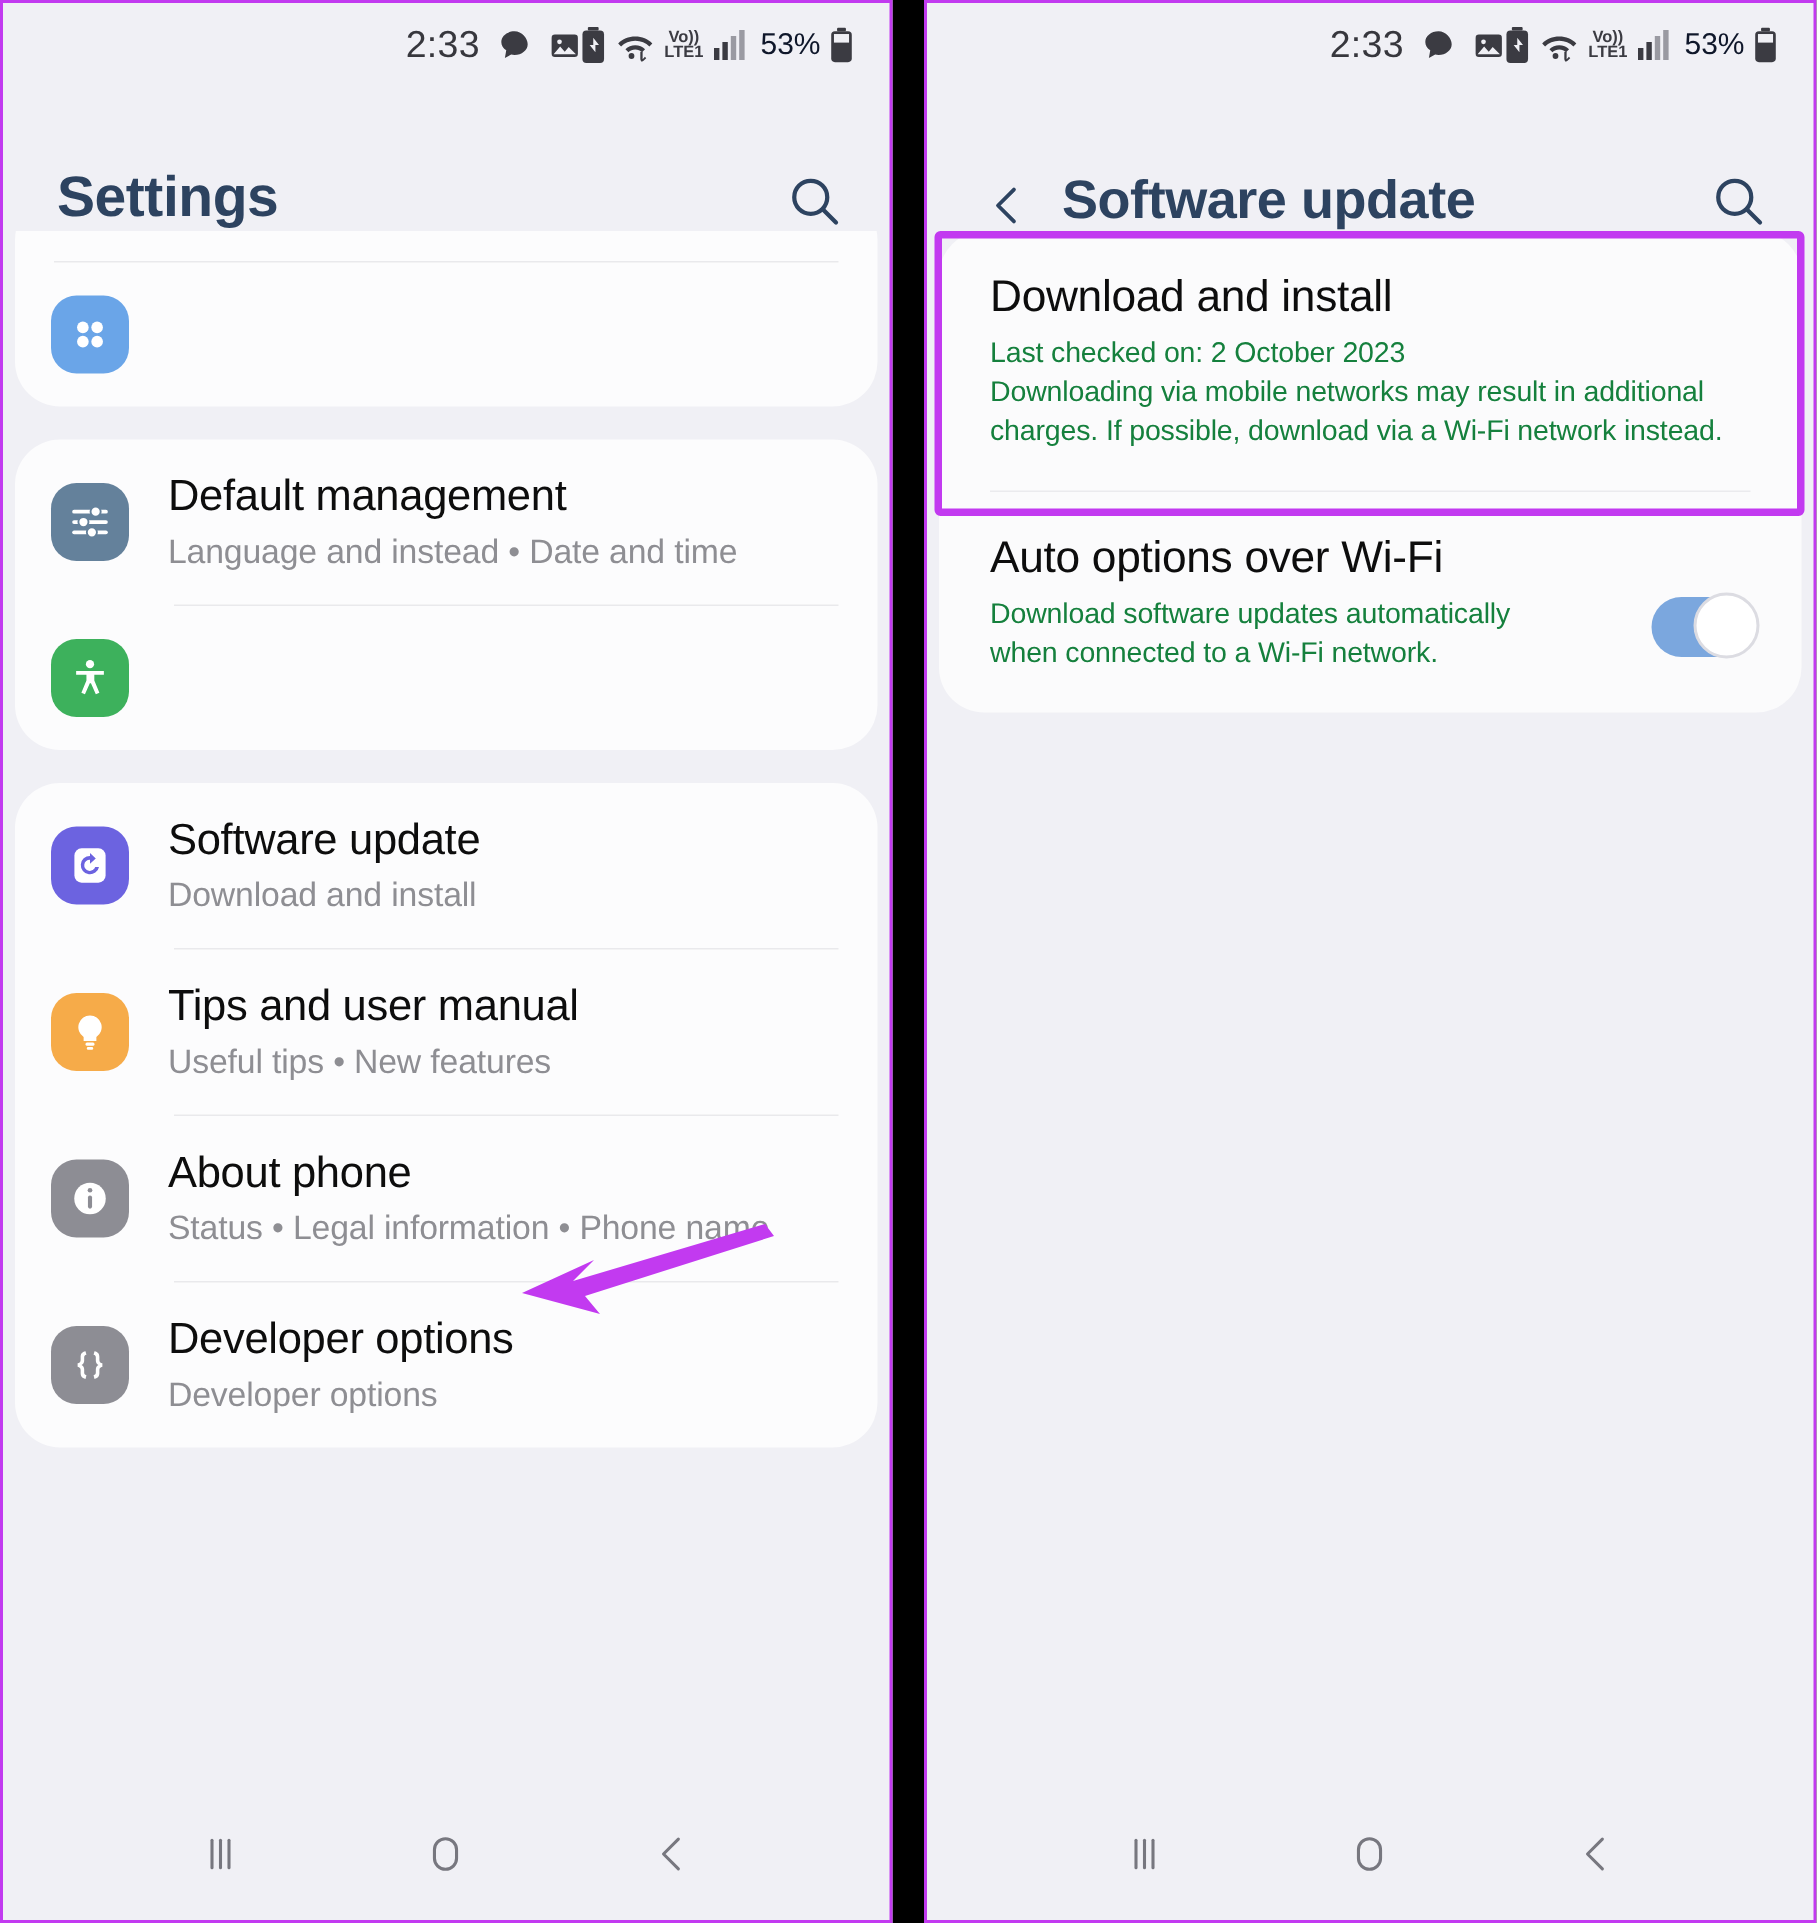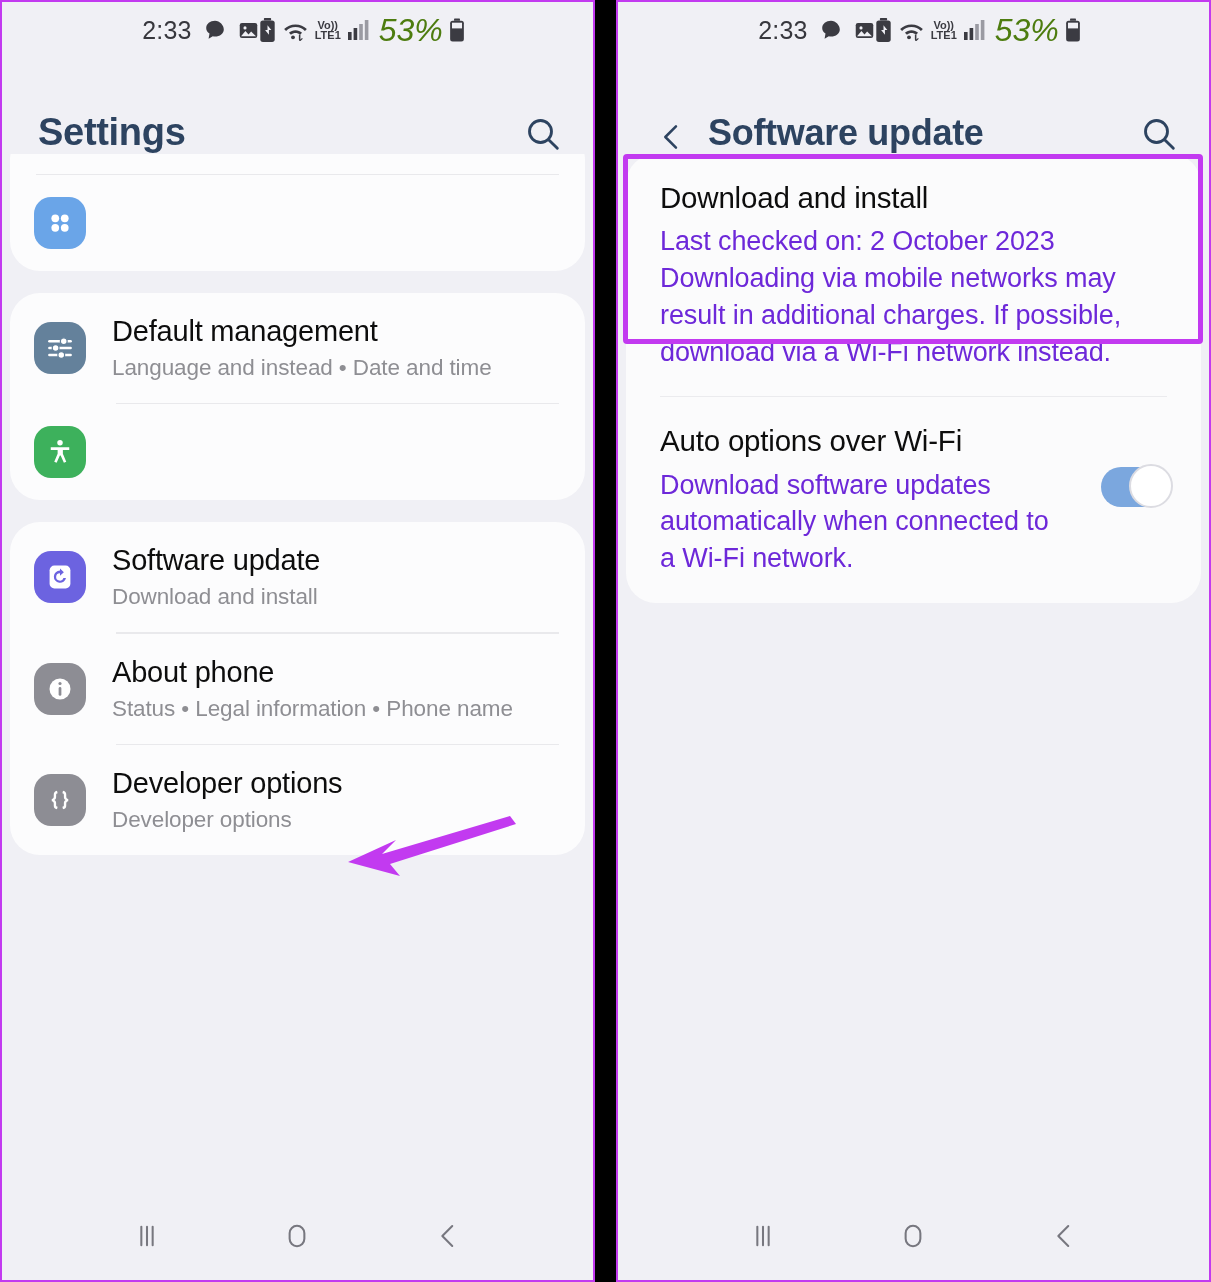--- a/index.html
+++ b/index.html
@@ -30,29 +30,29 @@
   .phone-left  { width: 595px; }
   .gap         { width: 21px; background: #000; }
   .phone-right { width: 595px; }
 
   
   .statusbar {
     height: 56px;
     flex: 0 0 56px;
     display: flex;
     align-items: center;
-    justify-content: center;
+    justify-content: flex-end;
     padding: 0 24px 0 36px;
     box-sizing: border-box;
     color: #3b3b42;
   }
   .sb-left { display: flex; align-items: center; gap: 12px; }
   .sb-time { font-size: 25px; font-weight: 400; letter-spacing: .2px; color: #37373d; }
   .sb-right { display: flex; align-items: center; gap: 6px; }
-  .sb-pct { font-size: 32px; color: #4d7c0f; margin-left: 4px; font-style: italic; }
+  .sb-pct { font-size: 20px; color: #0f172a; margin-left: 4px; }
   .ic { display: inline-flex; align-items: center; }
 
   
   .header {
     flex: 0 0 96px;
     display: flex;
     align-items: flex-end;
     padding: 0 30px 0 36px;
     box-sizing: border-box;
   }
@@ -153,22 +153,22 @@
     align-items: flex-start;
   }
   .r-block .btexts { flex: 1 1 auto; }
   .r-head {
     font-size: 29.5px;
     color: #0d0d0d;
     letter-spacing: -0.2px;
     line-height: 1.2;
   }
   .r-desc {
-    font-size: 27px;
-    color: #6d28d9;
+    font-size: 19px;
+    color: #15803d;
     line-height: 1.36;
     margin-top: 8px;
     letter-spacing: -0.1px;
   }
   .r-divider {
     height: 1px;
     background: #ebebee;
     margin: 0 34px;
   }
   .highlight-box {
@@ -348,20 +348,35 @@
                 <path d="M12 7.2a4.6 4.6 0 1 0 4.5 5.5h-1.9A2.8 2.8 0 1 1 12 9.1v2l2.9-2.6L12 5.7z" fill="#6c63e0"></path>
               </svg>
             </div>
           </div>
           <div class="texts">
             <div class="r-title">Software update</div>
             <div class="r-sub">Download and install</div>
           </div>
         </div>
         <div class="divider"></div>
+        <div class="row">
+          <div class="icon-wrap">
+            <div class="sq tips">
+              <svg width="30" height="30" viewBox="0 0 24 24">
+                <path d="M12 3.2a6.2 6.2 0 0 0-3.4 11.4v2.2h6.8v-2.2A6.2 6.2 0 0 0 12 3.2z" fill="#fff"></path>
+                <rect x="9.6" y="17.6" width="4.8" height="1.7" rx=".8" fill="#fff"></rect>
+                <rect x="10.3" y="20" width="3.4" height="1.5" rx=".7" fill="#fff"></rect>
+              </svg>
+            </div>
+          </div>
+          <div class="texts">
+            <div class="r-title">Tips and user manual</div>
+            <div class="r-sub">Useful tips  •  New features</div>
+          </div>
+        </div>
         <div class="divider"></div>
         <div class="row">
           <div class="icon-wrap">
             <div class="sq about">
               <svg width="30" height="30" viewBox="0 0 24 24">
                 <circle cx="12" cy="12" r="8.4" fill="#fff"></circle>
                 <circle cx="12" cy="7.6" r="1.25" fill="#8d8d94"></circle>
                 <rect x="10.9" y="10.4" width="2.2" height="7" rx="1.1" fill="#8d8d94"></rect>
               </svg>
             </div>

